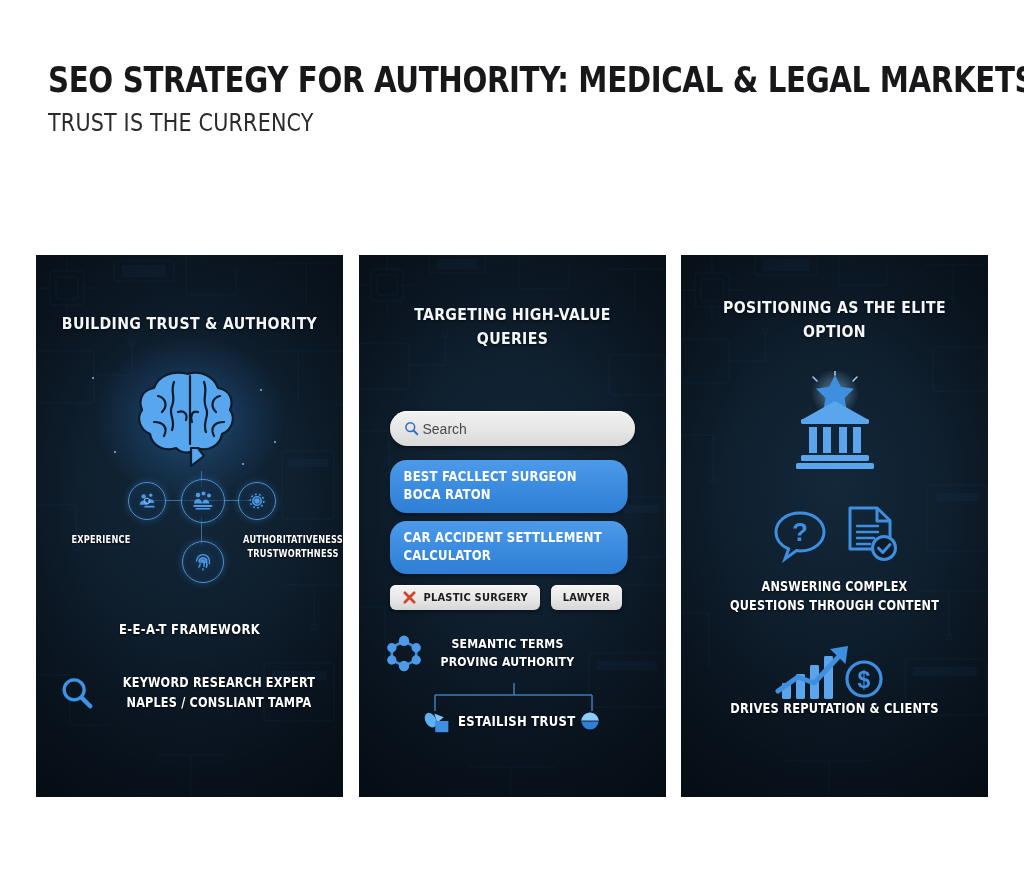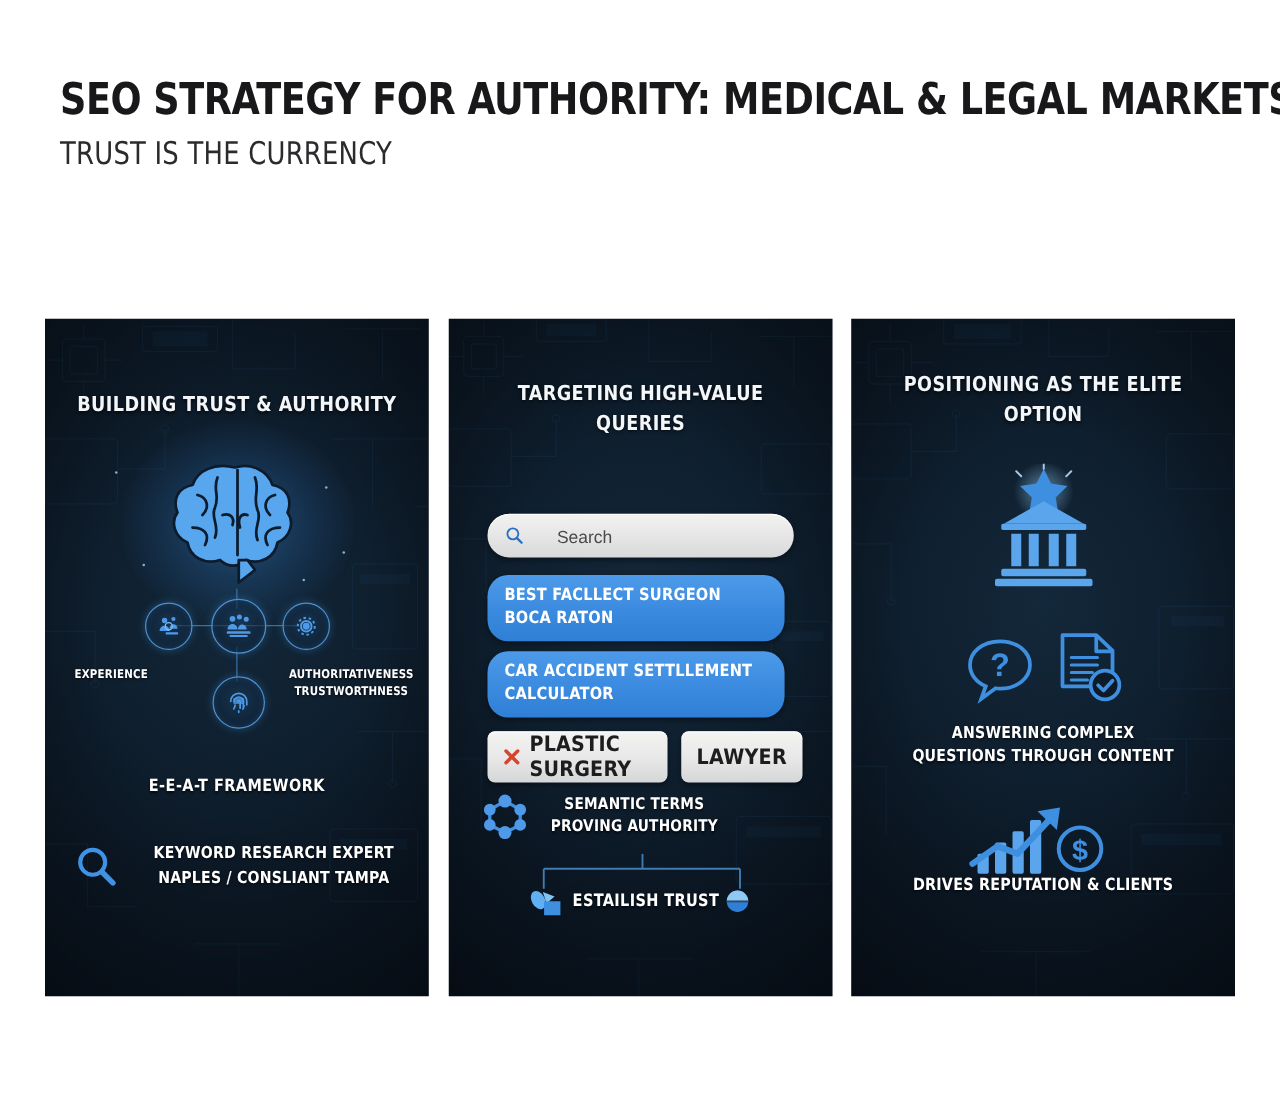--- a/index.html
+++ b/index.html
@@ -133,21 +133,21 @@
   .spark {
     position: absolute;
     width: 2px; height: 2px;
     border-radius: 50%;
     background: #9ccbf5;
     opacity: 0.85;
   }
 
   #eeat-graph {
     position: absolute;
-    left: 0; right: 0;
+    left: 12px; right: 0;
     top: 216px;
     height: 130px;
   }
   .node {
     position: absolute;
     border-radius: 50%;
     border: 1.4px solid #4e90cf;
     background: radial-gradient(circle at 50% 45%, rgba(28,64,100,0.55), rgba(10,26,42,0.75));
     box-shadow: 0 0 7px rgba(70,150,225,0.35), inset 0 0 6px rgba(60,130,200,0.25);
     display: flex;
@@ -197,21 +197,21 @@
     top: 156px;
     width: 245px;
     height: 35px;
     border-radius: 18px;
     background: linear-gradient(180deg, #f2f2f1 0%, #e4e5e4 55%, #d8dad9 100%);
     box-shadow: 0 2px 5px rgba(0,0,0,0.45), inset 0 1px 0 rgba(255,255,255,0.85);
     display: flex;
     align-items: center;
     padding-left: 13px;
     box-sizing: border-box;
-    gap: 26px;
+    gap: 3px;
   }
   #search-placeholder {
     font-family: "Liberation Sans", sans-serif;
     font-size: 14px;
     color: #4a4a4c;
   }
   .query-pill {
     position: absolute;
     left: 31px;
     width: 245px;
@@ -235,34 +235,34 @@
   #chips {
     position: absolute;
     left: 31px;
     top: 330px;
     width: 252px;
     display: flex;
     gap: 11px;
     align-items: center;
   }
   .chip {
-    height: 41px;
+    height: 25px;
     border-radius: 6px;
     background: linear-gradient(180deg, #f4f4f3 0%, #e6e7e6 55%, #d5d7d6 100%);
     box-shadow: 0 2px 4px rgba(0,0,0,0.4), inset 0 1px 0 rgba(255,255,255,0.9);
     display: flex;
     align-items: center;
     justify-content: center;
     gap: 7px;
     padding: 0 12px;
     box-sizing: border-box;
     color: #1d1d1f;
     font-family: "DejaVu Sans Condensed", "Liberation Sans Narrow", "Liberation Sans", sans-serif;
     font-weight: 700;
-    font-size: 17px;
+    font-size: 11px;
     letter-spacing: 0.2px;
   }
 
   #semantic-row {
     position: absolute;
     left: 24px;
     top: 378px;
     display: flex;
     align-items: center;
     gap: 12px;

